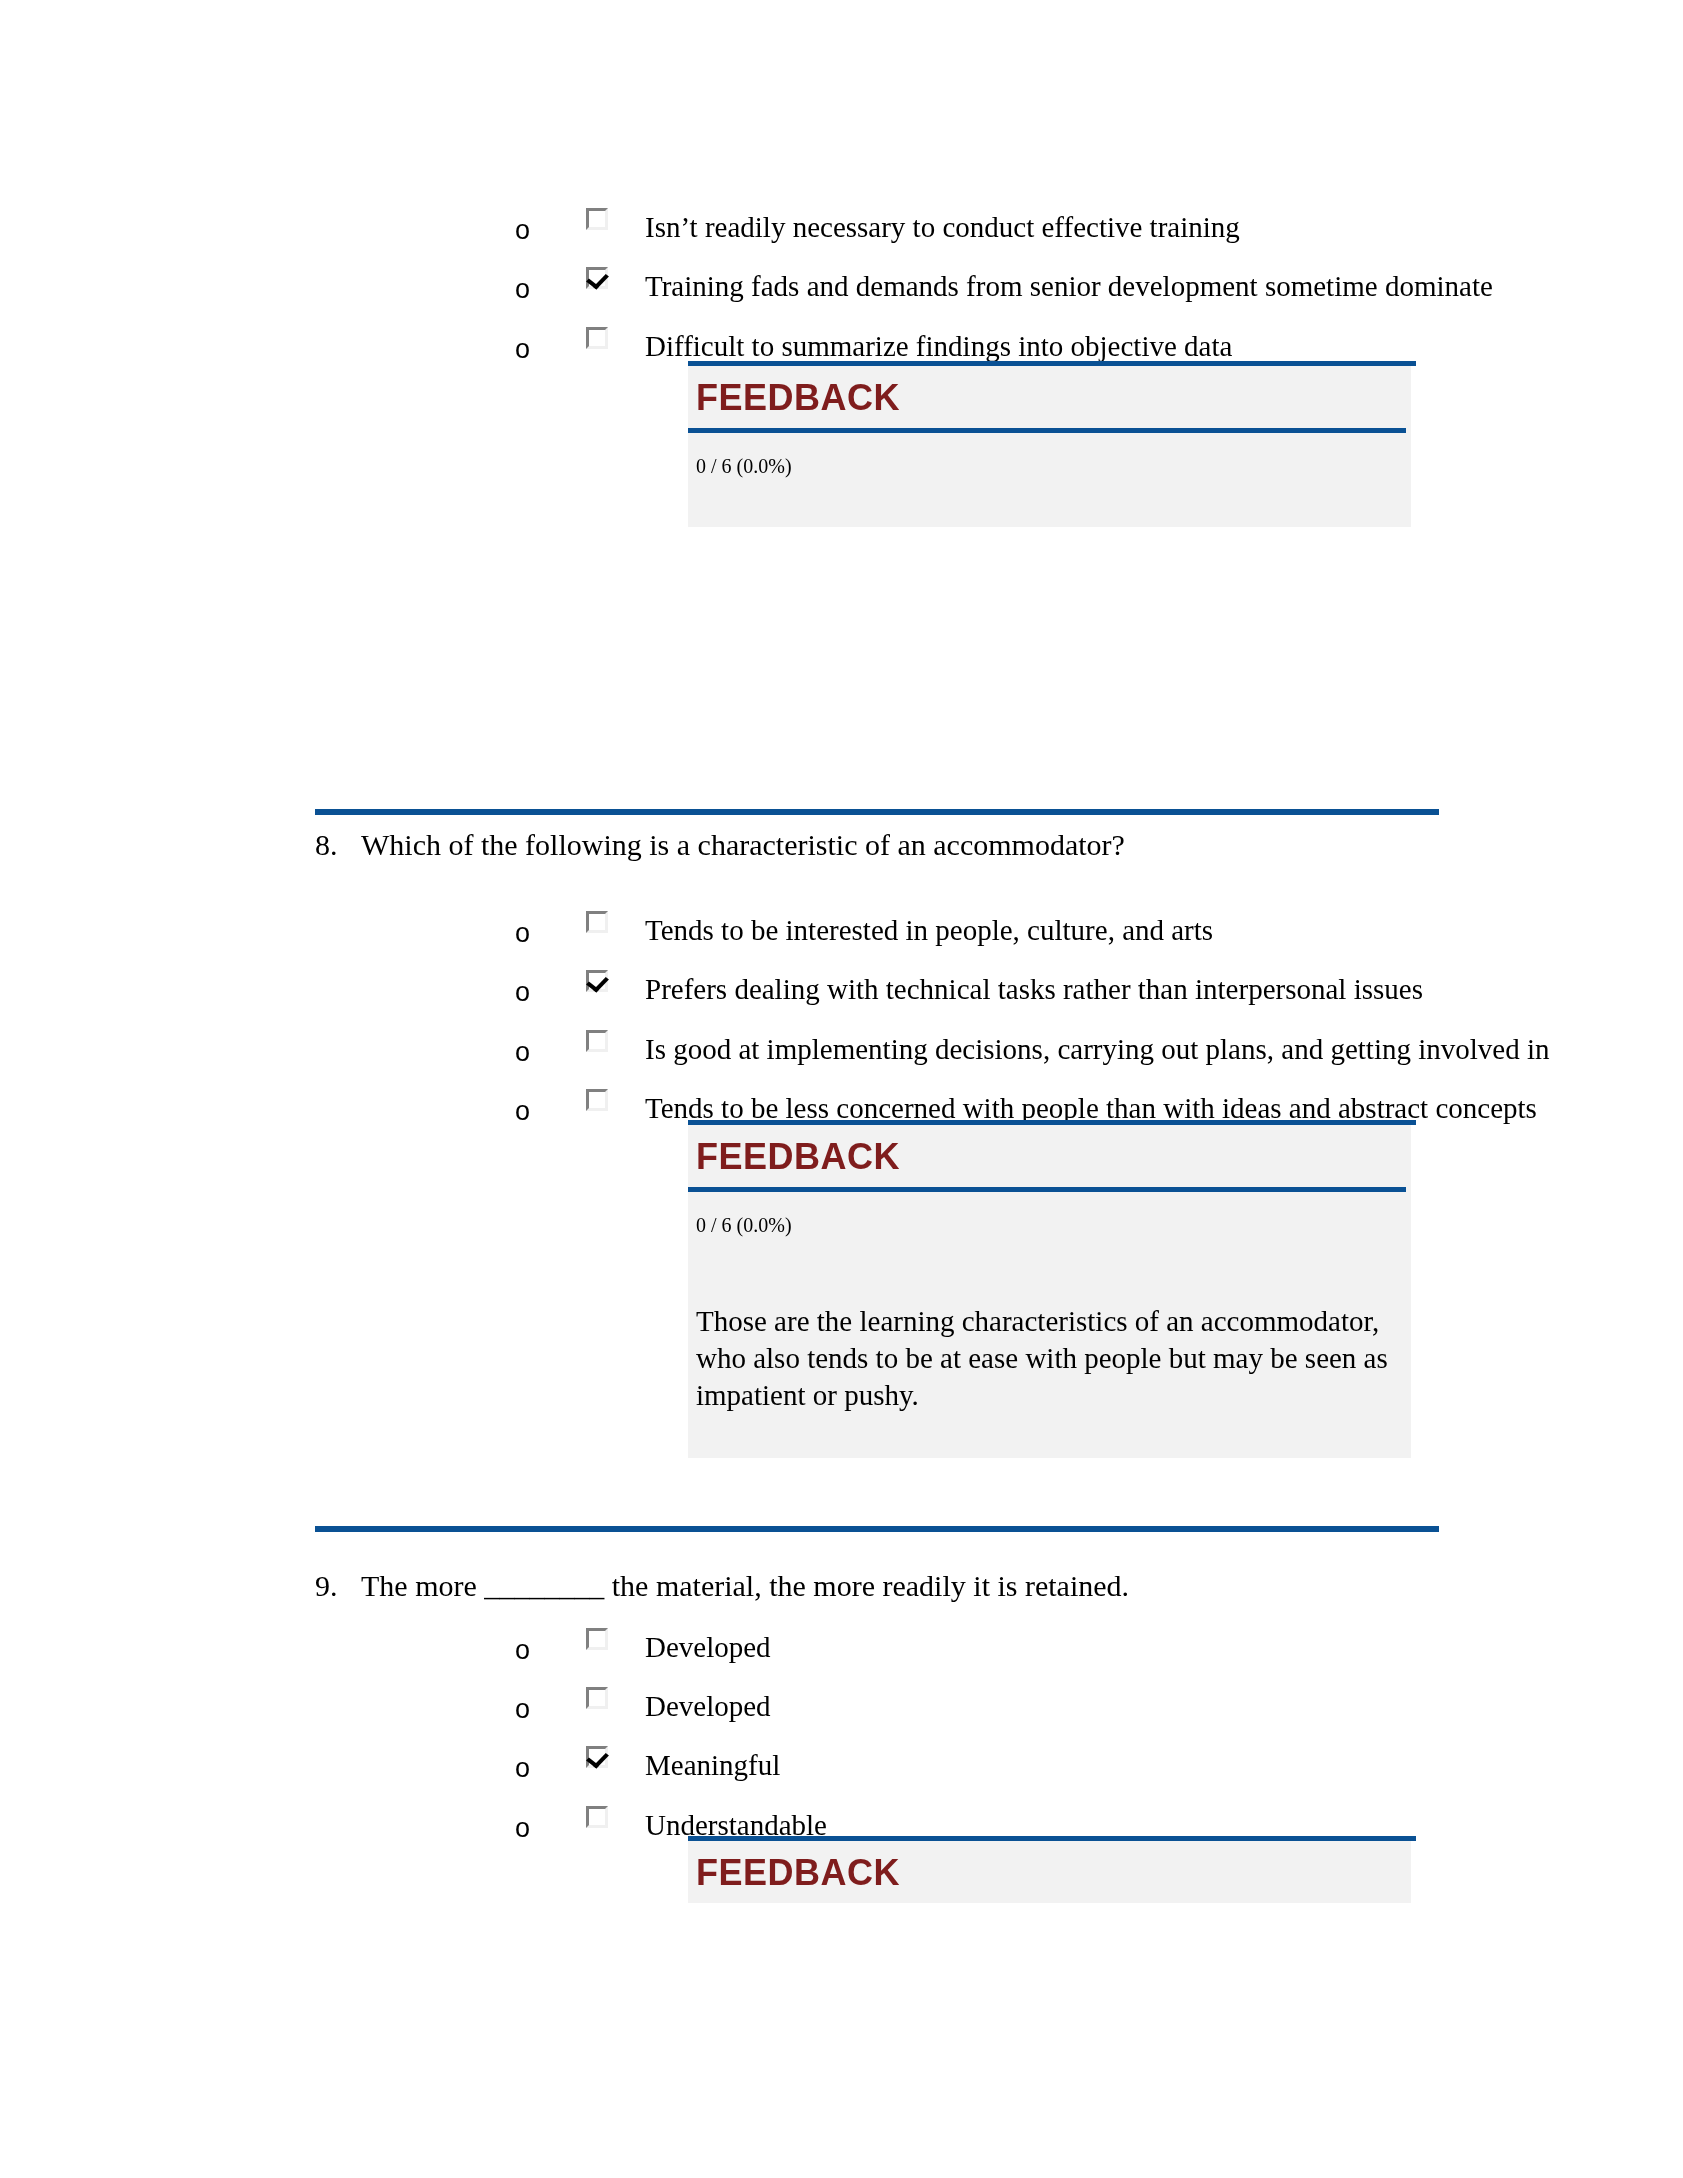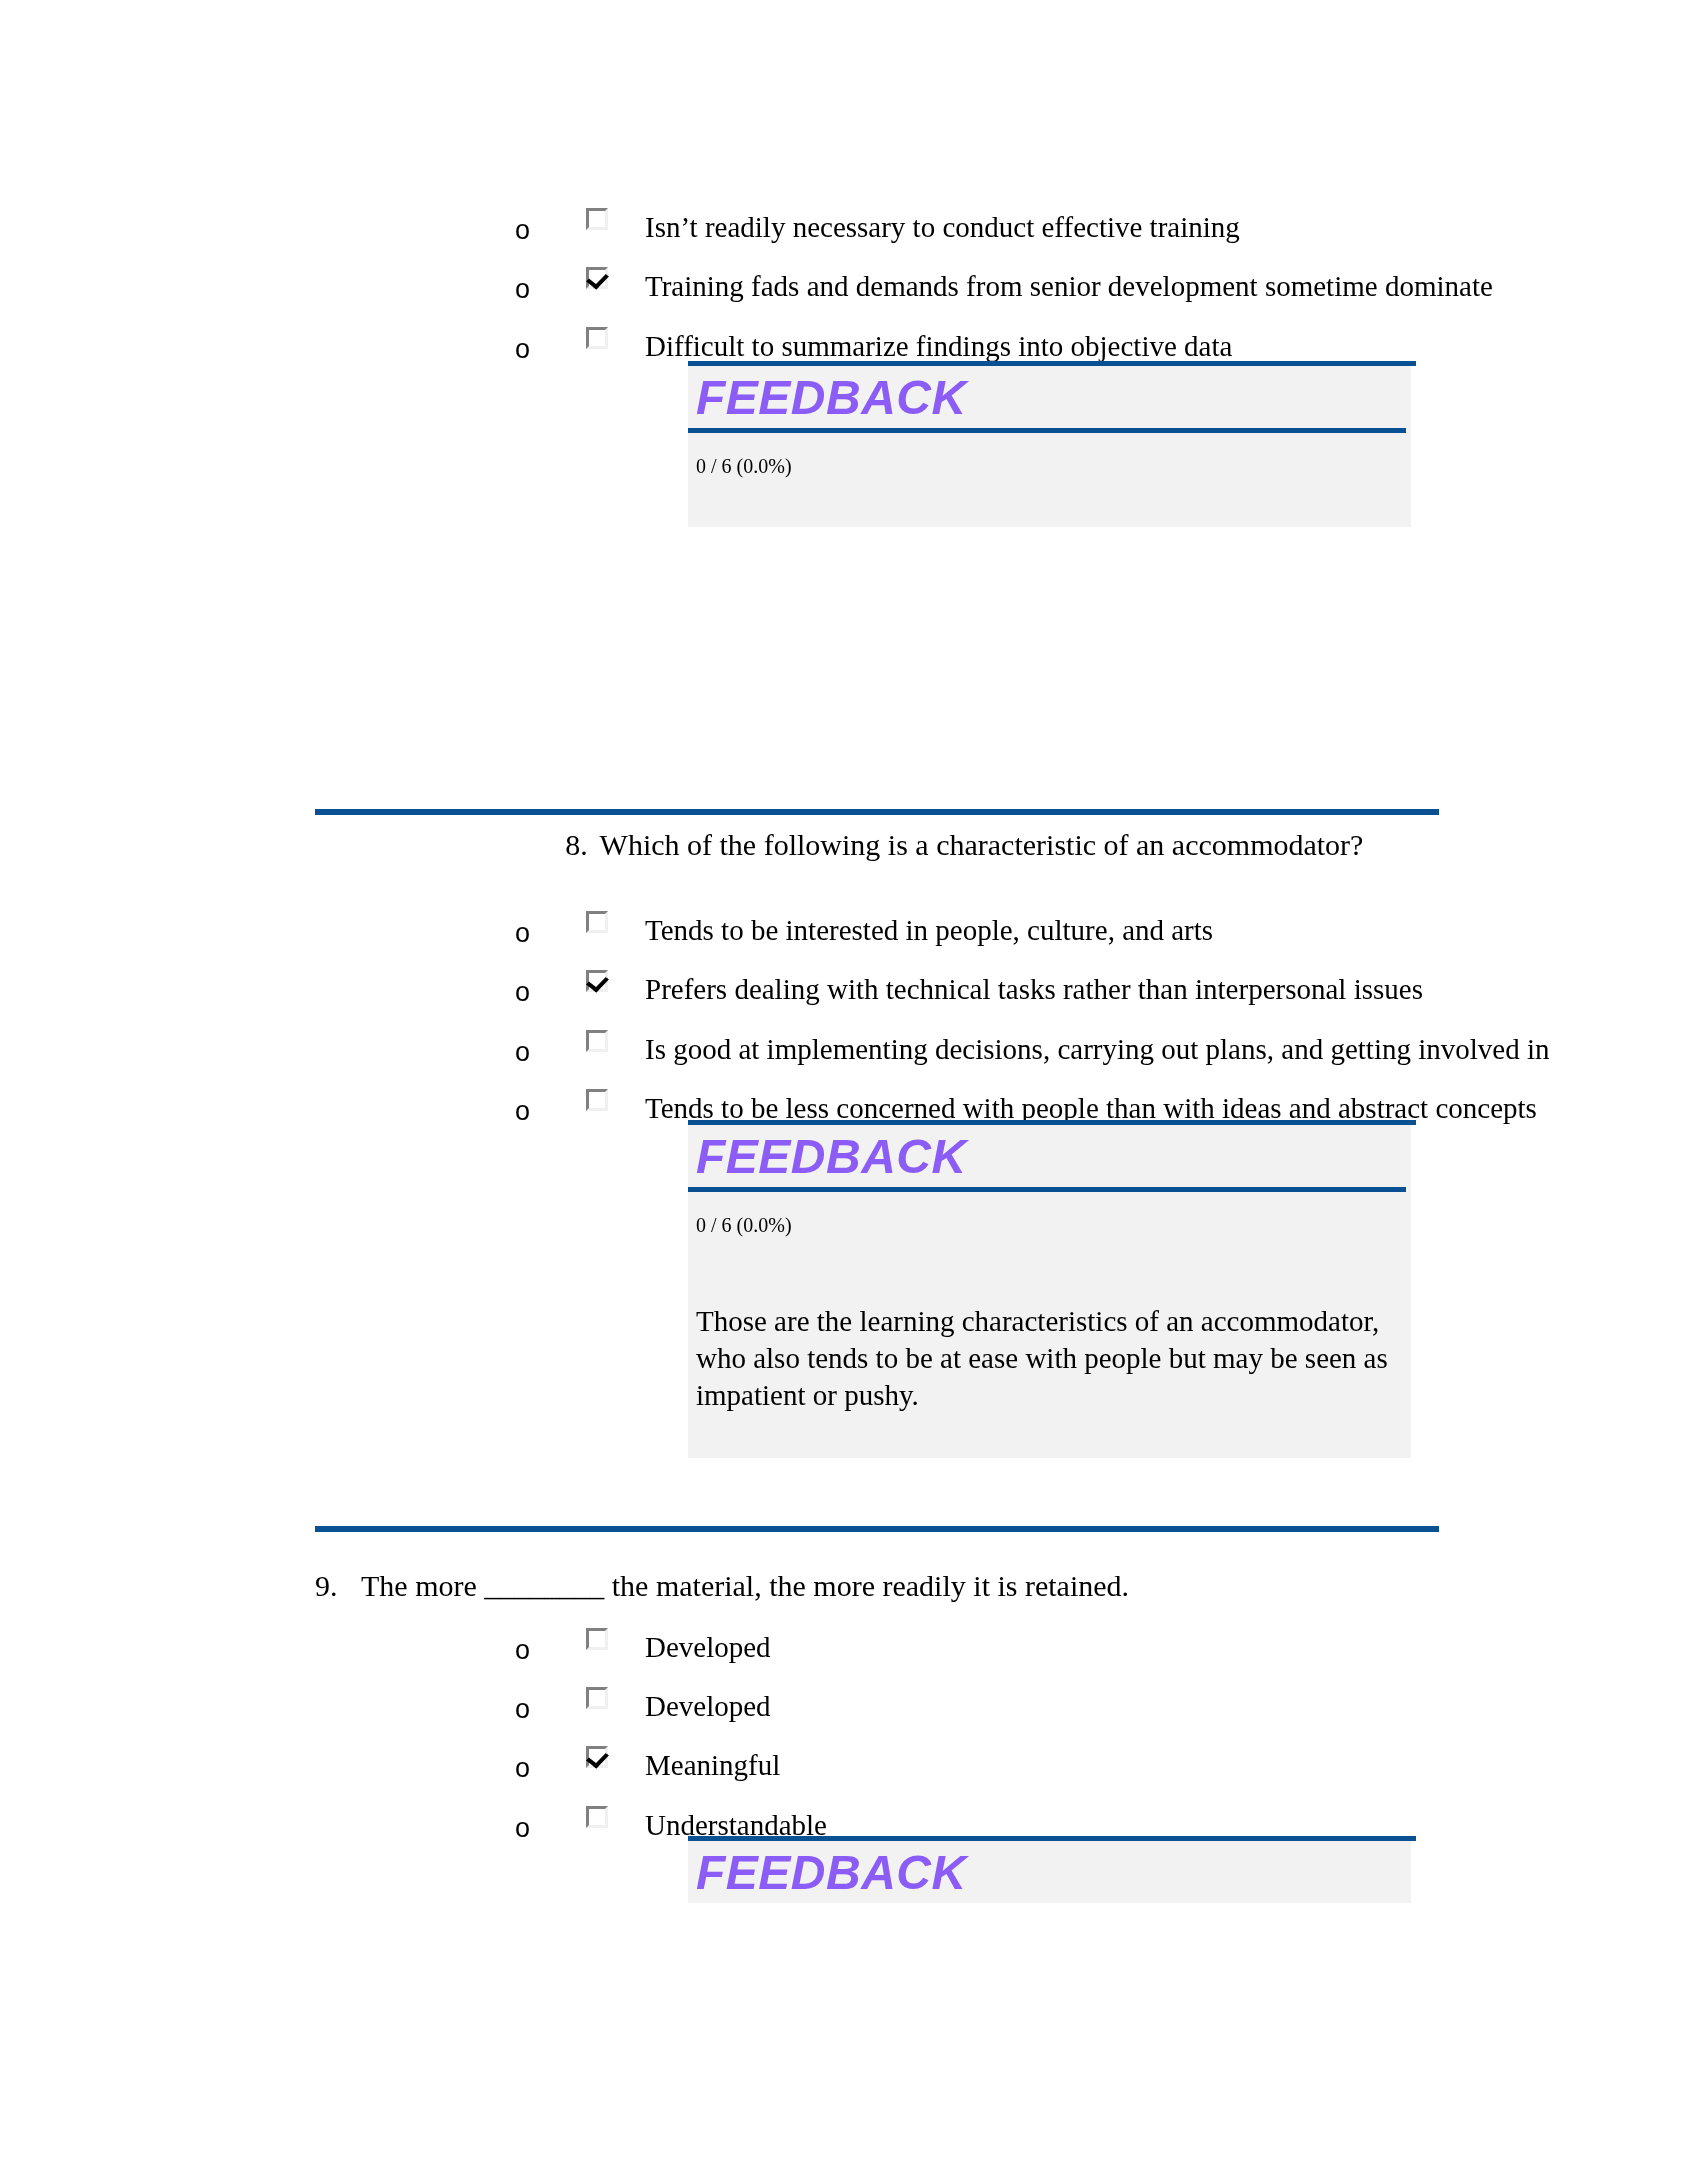--- a/index.html
+++ b/index.html
@@ -111,27 +111,26 @@
   }
   .fb .fb-body {
     position: absolute;
     left: 0;
     top: 5px;
     width: 723px;
     background: #f2f2f2;
   }
   .fb .fb-title {
     font-family: "Liberation Sans", "DejaVu Sans", sans-serif;
-    font-size: 48px;
+    font-size: 36px;
     line-height: 40px;
     font-weight: bold;
-    color: #8b5cf6;
+    color: #7f1d1d;
     padding: 12px 0 10px 8px;
     letter-spacing: 0.5px;
-    font-style: italic;
   }
   .fb .fb-divider {
     width: 718px;
     height: 5px;
     background: #0a5194;
   }
   .fb .fb-score {
     font-size: 20px;
     line-height: 34px;
     padding: 16px 0 0 8px;
@@ -178,21 +177,21 @@
     <div class="fb-body">
       <div class="fb-title">FEEDBACK</div>
       <div class="fb-divider"></div>
       <div class="fb-score">0 / 6  (0.0%)</div>
       <div class="fb-pad"></div>
     </div>
   </div>
 
   <div class="q-rule" style="top:809px;"></div>
 
-  <div class="q-head" style="top:827px;text-align:center;">
+  <div class="q-head" style="top:827px;">
     <span class="q-num">8.</span><span>Which of the following is a characteristic of an accommodator?</span>
   </div>
 
   <div class="opt" style="top:911px;">
     <span class="bullet">o</span>
     <span class="cbox"></span>
     <span class="otext">Tends to be interested in people, culture, and arts</span>
   </div>
 
   <div class="opt" style="top:970px;">

